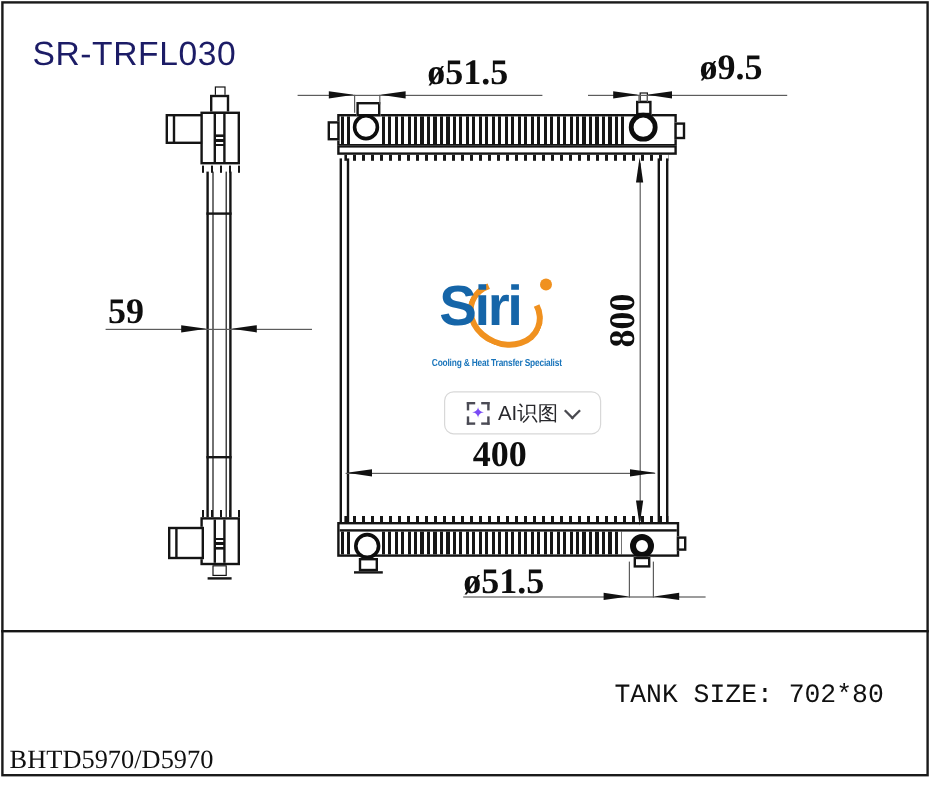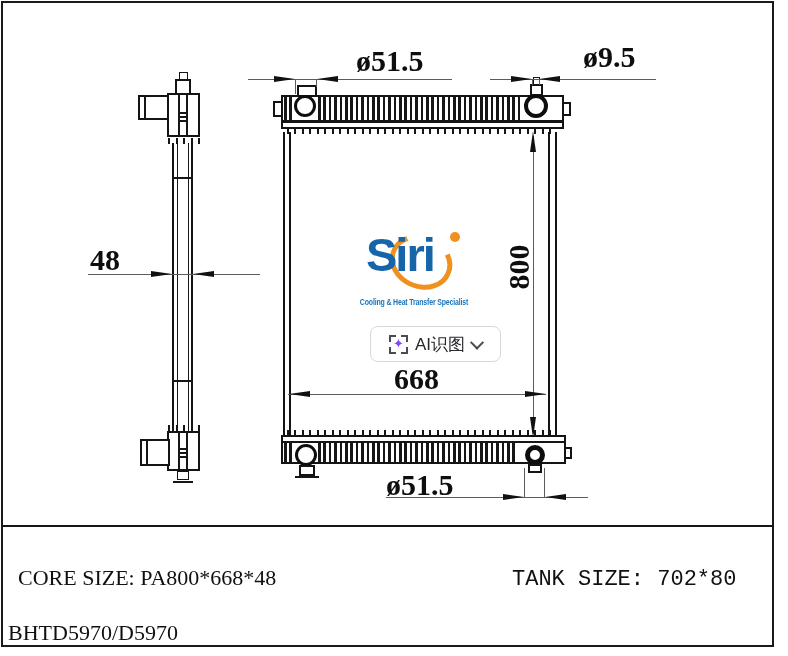--- a/index.html
+++ b/index.html
@@ -40,20 +40,21 @@
   .rot90{transform:rotate(-90deg);text-align:center;}
 </style>
 </head>
 <body>
 
 <div class="canvas">
 
   <div class="o" style="left:1px;top:1px;width:773px;height:646px;border:2px solid #1a1a1a;"></div>
   <div class="o ln" style="left:1px;top:525px;width:773px;height:2px;"></div>
 
+  <div class="o title" style="left:27px;top:29px;">SR-TRFL030</div>
 
   <div class="o thin" style="left:179px;top:72px;width:9px;height:9px;"></div>
   <div class="o outl" style="left:175px;top:79px;width:16px;height:16px;"></div>
   <div class="o outl" style="left:167px;top:93px;width:33px;height:44px;"></div>
   <div class="o ln" style="left:178px;top:95px;width:1.5px;height:40px;"></div>
   <div class="o ln" style="left:186px;top:95px;width:1.5px;height:40px;"></div>
   <div class="o hatch" style="left:179px;top:112px;width:8px;height:10px;"></div>
   <div class="o outl" style="left:138px;top:95px;width:31px;height:25px;"></div>
   <div class="o ln" style="left:144px;top:96px;width:2px;height:23px;"></div>
   <div class="o serr" style="left:168px;top:138px;width:32px;height:6px;"></div>
@@ -65,21 +66,21 @@
   <div class="o serr" style="left:168px;top:425px;width:32px;height:6px;"></div>
   <div class="o outl" style="left:167px;top:431px;width:33px;height:40px;"></div>
   <div class="o ln" style="left:178px;top:433px;width:1.5px;height:36px;"></div>
   <div class="o ln" style="left:186px;top:433px;width:1.5px;height:36px;"></div>
   <div class="o hatch" style="left:179px;top:448px;width:8px;height:10px;"></div>
   <div class="o outl" style="left:140px;top:439px;width:30px;height:27px;"></div>
   <div class="o ln" style="left:146px;top:440px;width:2px;height:25px;"></div>
   <div class="o thin" style="left:177px;top:471px;width:12px;height:9px;"></div>
   <div class="o ln" style="left:173px;top:481px;width:20px;height:2px;"></div>
 
-  <div class="o dimtxt" style="left:90px;top:244px;">48</div>
+  <div class="o dimtxt" style="left:90px;top:244px;">59</div>
   <div class="o dln" style="left:88px;top:274px;width:172px;height:1px;"></div>
   <div class="ar r" style="left:151px;top:271px;"></div>
   <div class="ar l" style="left:193px;top:271px;"></div>
 
   <div class="o outl" style="left:281px;top:95px;width:283px;height:27px;"></div>
   <div class="o outl" style="left:281px;top:121px;width:283px;height:8px;"></div>
   <div class="o serr" style="left:287px;top:129px;width:270px;height:5px;"></div>
   <div class="o comb" style="left:284px;top:97px;width:11px;height:23px;"></div>
   <div class="o comb" style="left:318px;top:97px;width:204px;height:23px;"></div>
   <div class="o outl" style="left:273px;top:101px;width:10px;height:16px;"></div>
@@ -117,21 +118,21 @@
   <div class="ar r" style="left:511px;top:76px;"></div>
   <div class="ar l" style="left:539px;top:76px;"></div>
   <div class="o dln" style="left:532px;top:79px;width:1px;height:6px;"></div>
   <div class="o dln" style="left:539px;top:79px;width:1px;height:6px;"></div>
 
   <div class="o dimtxt rot90" style="left:485px;top:250px;width:70px;height:34px;">800</div>
   <div class="o dln" style="left:533px;top:136px;width:1px;height:298px;"></div>
   <div class="ar u" style="left:530px;top:131px;"></div>
   <div class="ar d" style="left:530px;top:417px;"></div>
 
-  <div class="o dimtxt" style="left:394px;top:363px;">668</div>
+  <div class="o dimtxt" style="left:394px;top:363px;">400</div>
   <div class="o dln" style="left:288px;top:394px;width:258px;height:1px;"></div>
   <div class="ar l" style="left:289px;top:391px;"></div>
   <div class="ar r" style="left:525px;top:391px;"></div>
 
   <div class="o dimtxt" style="left:386px;top:469px;">ø51.5</div>
   <div class="o dln" style="left:386px;top:497px;width:202px;height:1px;"></div>
   <div class="o dln" style="left:524px;top:468px;width:1px;height:30px;"></div>
   <div class="o dln" style="left:544px;top:468px;width:1px;height:30px;"></div>
   <div class="ar r" style="left:503px;top:494px;"></div>
   <div class="ar l" style="left:545px;top:494px;"></div>
@@ -146,17 +147,16 @@
       <i class="tl"></i>
         <i class="tr"></i>
         <i class="bl"></i>
         <i class="br"></i>
       <span class="spark">✦</span>
     </span>
     <span class="ailabel">AI识图</span>
     <span class="chev"></span>
   </div>
 
-  <div class="o spec" style="left:18px;top:565px;">CORE SIZE: PA800*668*48</div>
   <div class="o spec" style="left:8px;top:620px;">BHTD5970/D5970</div>
   <div class="o spec" style="left:512px;top:567px;font-family:Liberation Mono, monospace;">TANK SIZE: 702*80</div>
 
 </div>
 
 </body></html>

